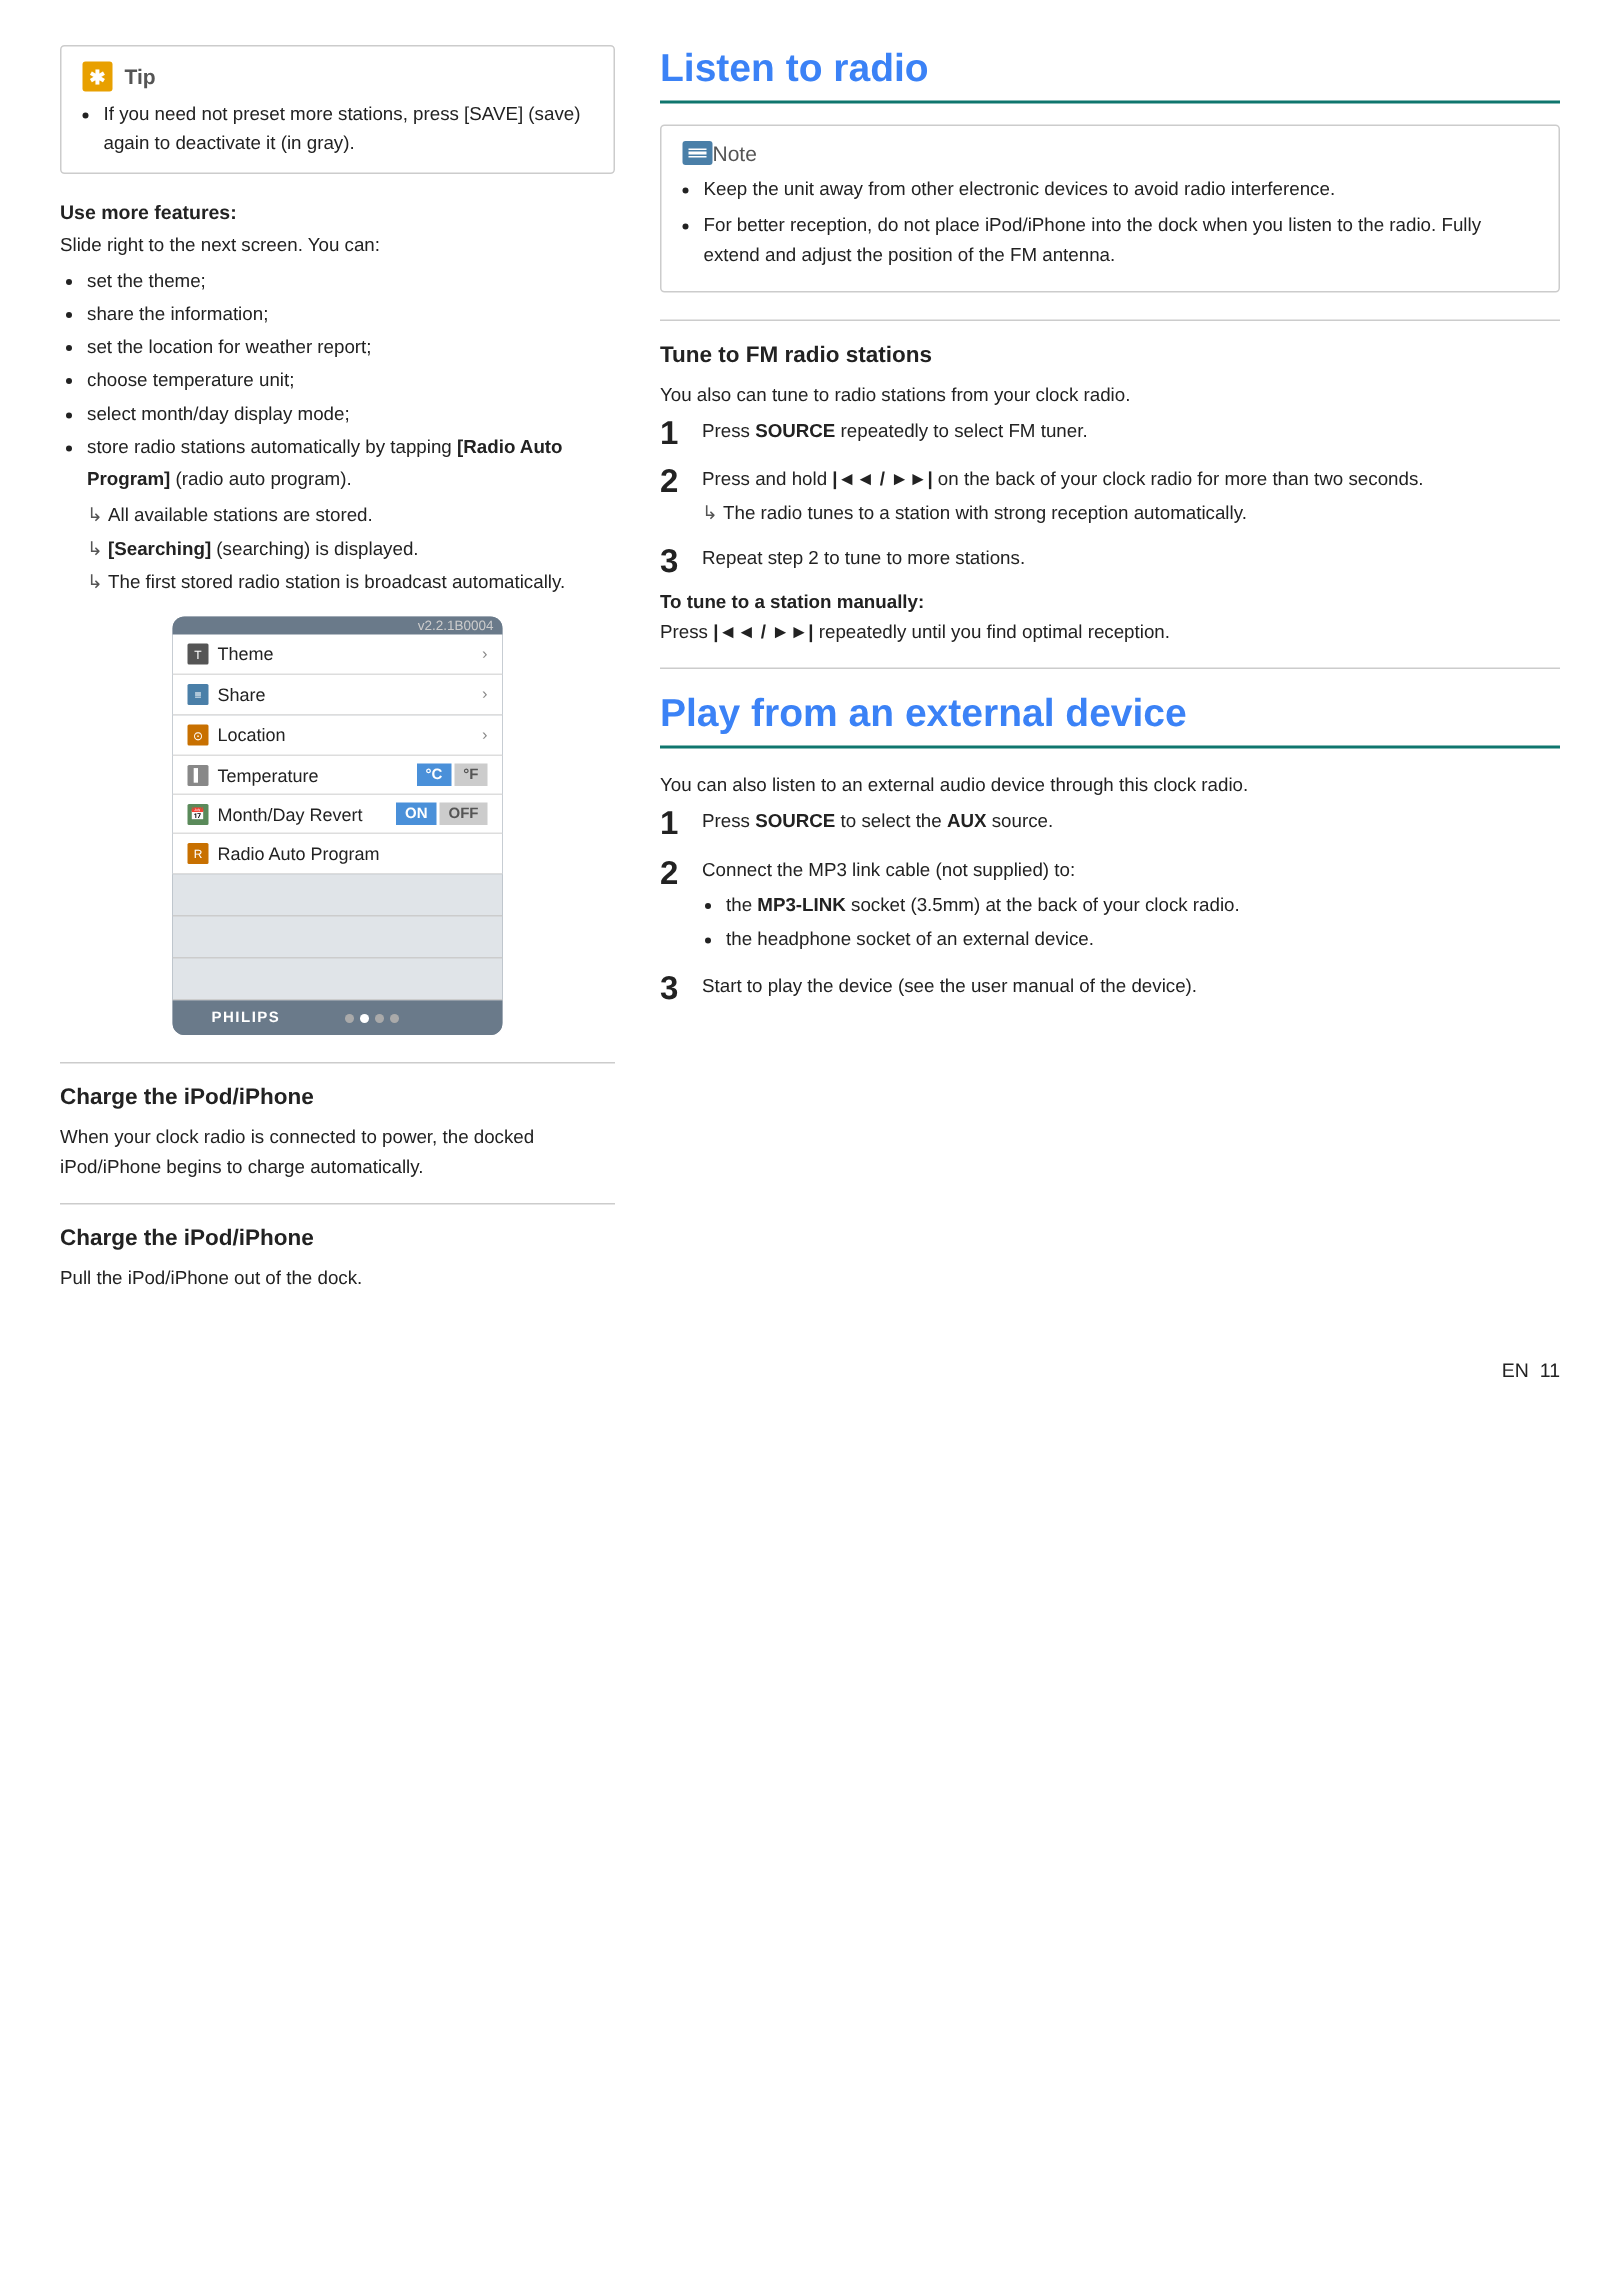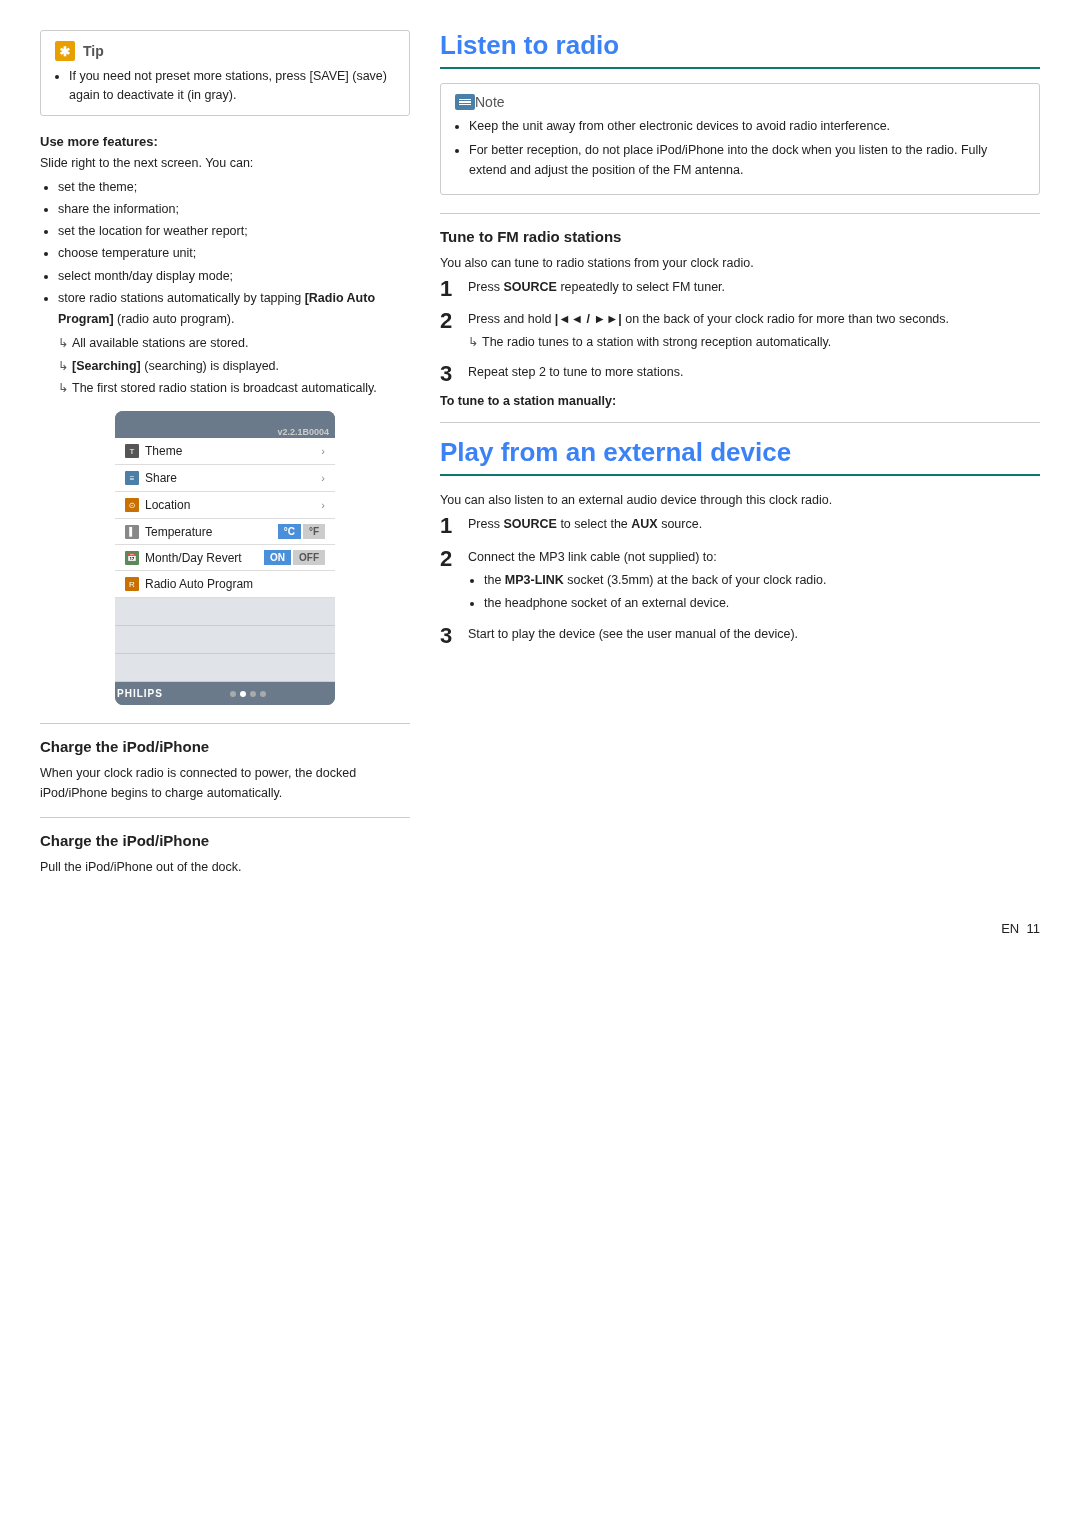--- a/index.html
+++ b/index.html
@@ -102,23 +102,22 @@
       border-radius: 8px;
       margin: 12px auto 18px;
       overflow: hidden;
       font-size: 11px;
       color: #fff;
     }
     .device-top-bar {
       background: #6a7a8a;
       text-align: right;
       font-size: 9px;
-      padding: 16px 6px 1px;
+      padding: 1px 6px 1px;
       color: #ccc;
-      font-weight: bold;
     }
     .device-menu-item {
       display: flex;
       align-items: center;
       background: #fff;
       color: #222;
       padding: 6px 10px;
       border-bottom: 1px solid #ddd;
       justify-content: space-between;
       font-size: 12px;
@@ -202,21 +201,21 @@
     }
     .device-empty-rows {
       background: #e0e4e8;
     }
     .device-empty-row {
       height: 28px;
       border-bottom: 1px solid #ccc;
     }
     .device-footer {
       background: #6a7a8a;
-      padding: 6px 2px;
+      padding: 6px 26px;
       display: flex;
       justify-content: flex-end;
       align-items: center;
     }
     .philips-text {
       color: #fff;
       font-size: 10px;
       font-weight: bold;
       letter-spacing: 1px;
     }
@@ -523,20 +522,21 @@
         </ul>
       </div>
     </div>
 
     <div class="numbered-step">
       <span class="step-num">3</span>
       <div class="step-content">Repeat step 2 to tune to more stations.</div>
     </div>
 
     <div class="to-tune-heading">To tune to a station manually:</div>
+    <p class="body-text">Press <strong>|◄◄ / ►►|</strong> repeatedly until you find optimal reception.</p>
 
     <hr class="h-rule">
 
     <div class="page-section-title">Play from an external device</div>
 
     <p class="body-text">You can also listen to an external audio device through this clock radio.</p>
 
     <div class="numbered-step">
       <span class="step-num">1</span>
       <div class="step-content">

